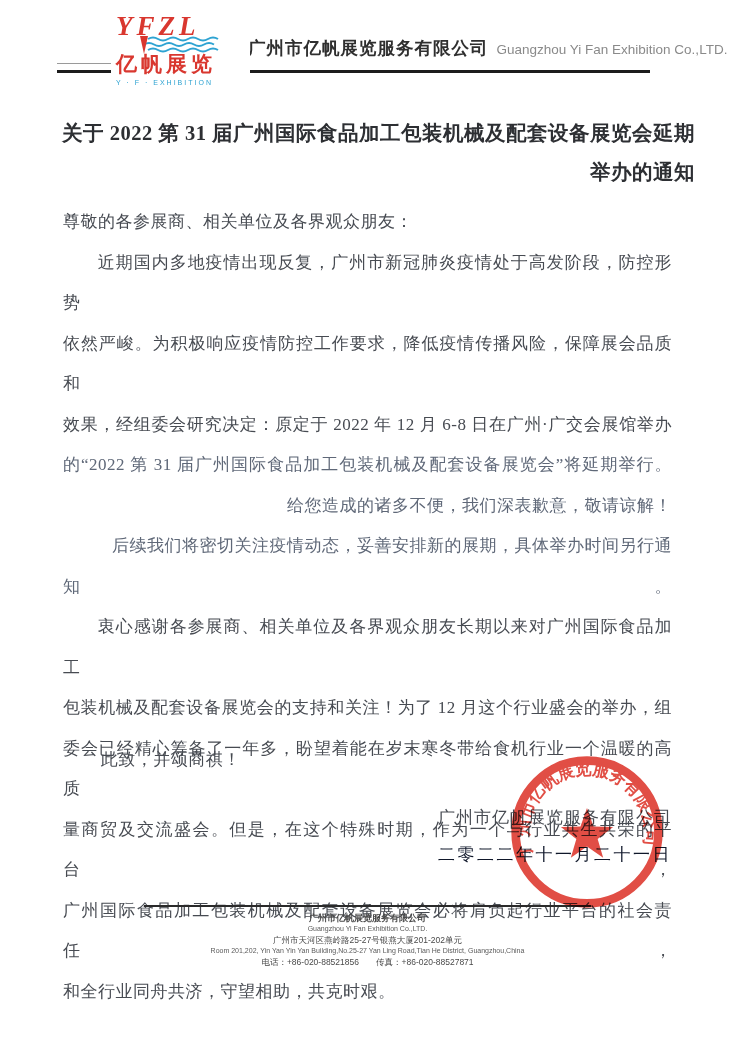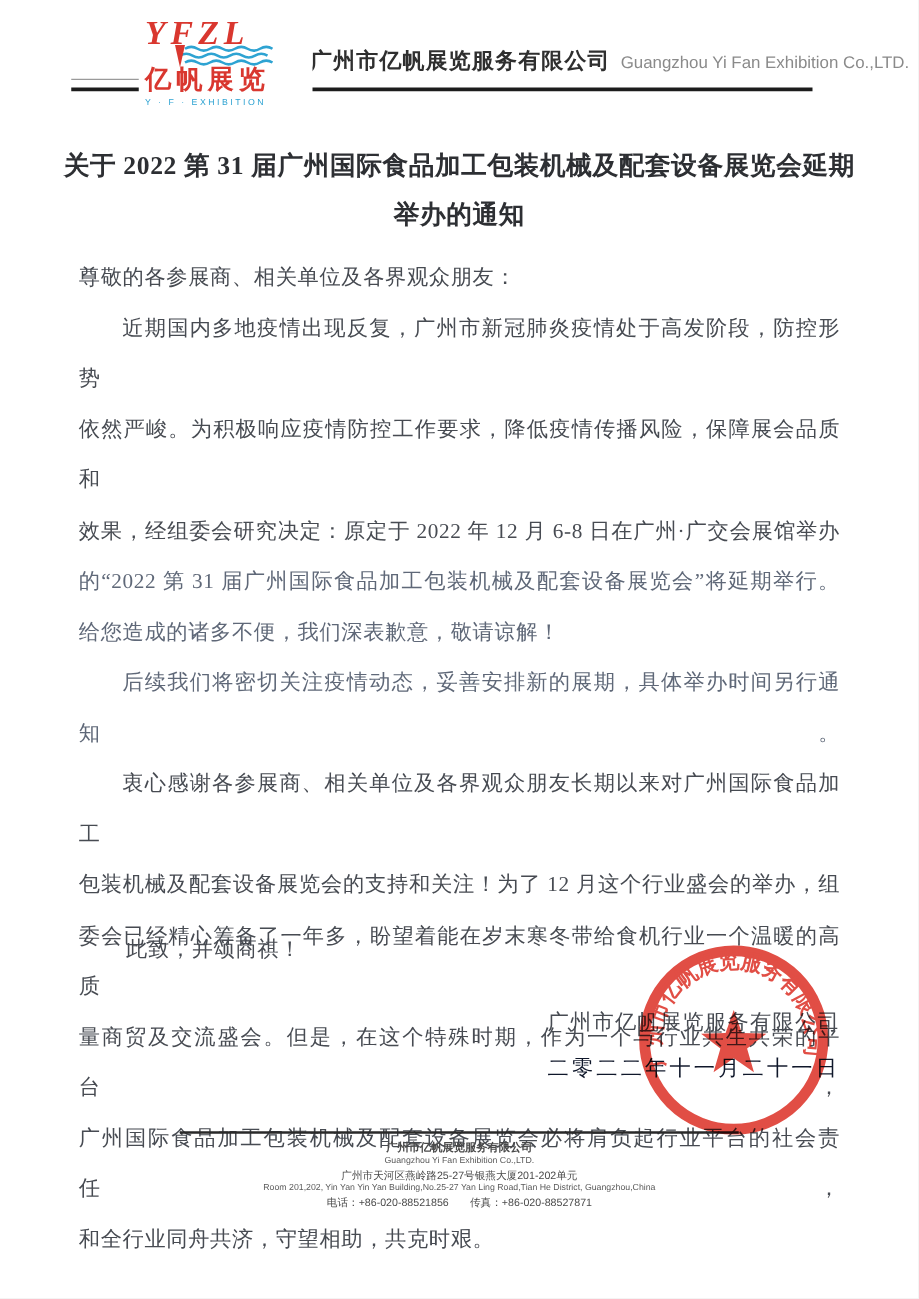--- a/index.html
+++ b/index.html
@@ -50,34 +50,34 @@
     font-weight:bold;font-size:17.5px;color:#2f2f2f;letter-spacing:1px;
   }
   .company-en{
     font-family:"Liberation Sans",sans-serif;
     font-size:13.5px;color:#8a8a8a;margin-left:8px;
   }
 
   
   .title{
     position:absolute;left:40px;top:114px;width:655px;
-    text-align:center;font-weight:bold;color:#2d2f33;
+    text-align:right;font-weight:bold;color:#2d2f33;
     font-size:20.5px;line-height:39px;letter-spacing:0.5px;
   }
 
   
   .body-text{
     position:absolute;left:63px;top:202px;width:609px;
     font-size:17px;line-height:40.5px;color:#474b52;
     letter-spacing:0.5px;
   }
   .line{display:block;}
   .line.justify{text-align:justify;text-align-last:justify;}
   .line.indent{text-indent:2.05em;}
-  .line.faded{color:#5f6878;}
+  .line.faded{color:#5f6878;text-align:right;}
 
   
   .regards{
     position:absolute;left:66px;top:748px;width:609px;
     font-size:17px;color:#474b52;text-indent:2.05em;letter-spacing:0.5px;
   }
   .signature{
     position:absolute;left:63px;top:806px;width:609px;
     font-size:17px;color:#474b52;text-align:right;letter-spacing:1px;
   }

